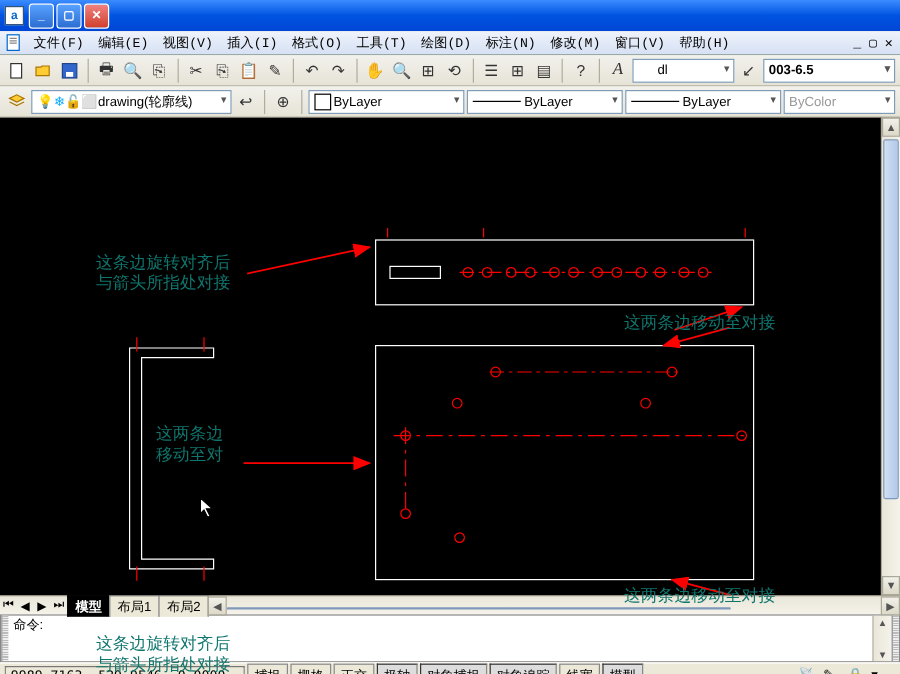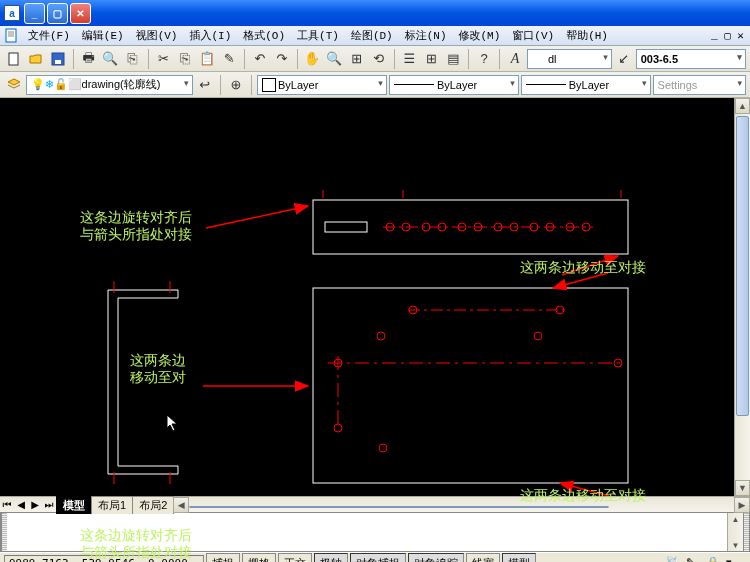--- a/index.html
+++ b/index.html
@@ -29,21 +29,21 @@
 .drop.w140 { width:140px; }
 .drop.w100 { width:100px; }
 .drop.w90 { width:90px;padding-left:20px; }
 .color-swatch { width:14px; height:14px; background:#fff; border:1px solid #000; display:inline-block; margin-right:2px; }
 .layer-icons span { font-size:11px; }
 
 
 .canvas-wrap { position:relative; background:#000; height:398px; }
 .canvas { position:absolute; inset:0; }
 .canvas svg { width:100%; height:100%; }
-.canvas .anno { position:absolute; color:#bef264; font-size:14px; font-family: Liberation Mono, monospace; line-height:1.2; white-space:pre; }
+.canvas .anno { position:absolute; color:#0f766e; font-size:14px; font-family: Liberation Sans, sans-serif; line-height:1.2; white-space:pre; }
 .scrollv { position:absolute; right:0; top:0; width:16px; bottom:0; background: linear-gradient(to right,#e9e6d9,#f5f3ea); border-left:1px solid #aca899; }
 .scrollv .thumb { position:absolute; left:1px; right:1px; top:18px; height:300px; background: linear-gradient(to right,#d0e0f4,#b1c8e8); border:1px solid #7e98bb; border-radius:2px; }
 .scrollv .arr { position:absolute; left:0; right:0; height:16px; display:flex; align-items:center; justify-content:center; font-size:9px; color:#555; background: linear-gradient(to bottom,#f2f1ea,#dcd9c7); border:1px solid #aca899; }
 .scrollbar-h { height:16px; background: linear-gradient(to bottom,#e9e6d9,#f5f3ea); border-top:1px solid #aca899; display:flex; align-items:center; }
 .scrollbar-h .arrh { width:16px; height:16px; display:flex; align-items:center; justify-content:center; font-size:9px; background: linear-gradient(to bottom,#f2f1ea,#dcd9c7); border:1px solid #aca899; color:#555; }
 .scrollbar-h .navarr { width:14px; text-align:center; font-size:10px; color:#000; cursor:pointer; }
 .scrollbar-h .tab { padding: 1px 6px; background:#ece9d8; border:1px solid #888; border-bottom:none; margin-right:-1px; cursor:pointer; font-size:11px; }
 .scrollbar-h .tab.active { background:#000; color:#fff; font-weight:bold; border-color:#000; }
 .scrollbar-h .track { flex:1; position:relative; }
 .scrollbar-h .thumb { position:absolute; top:1px; bottom:1px; left:0; width:420px; background: linear-gradient(to bottom,#d0e0f4,#b1c8e8); border:1px solid #7e98bb; border-radius:2px; }
@@ -167,21 +167,21 @@
   <div class="sep"></div>
   <div class="tbtn">⊕</div>
   <div class="sep"></div>
   <div class="drop w140">
       <span class="color-swatch"></span>
       <span>ByLayer</span>
     </div>
   <div class="drop w140"><span class="bylayer-line"></span>&nbsp;<span>ByLayer</span></div>
   <div class="drop w140"><span class="bylayer-line" style="border-top-width:1px"></span>&nbsp;<span>ByLayer</span></div>
   <div class="drop w100" style="color:#999">
-      <span>Settings</span>
+      <span>ByColor</span>
     </div>
 </div>
 
 <div class="canvas-wrap">
   <div class="canvas">
     <svg viewBox="0 0 734 398">
 
       <g stroke="#fff" fill="none" stroke-width="1">
         <rect x="305" y="102" width="315" height="54"></rect>
         <rect x="317" y="124" width="42" height="10"></rect>
@@ -304,20 +304,21 @@
   <div class="arrh">◀</div>
   <div class="track">
       <div class="thumb"></div>
     </div>
   <div class="arrh">▶</div>
 </div>
 
 <div class="cmdarea">
   <div class="cmdgrip"></div>
   <div class="lines">
+    <div>命令:</div>
   </div>
   <div class="vsb">
     <div class="a">▲</div>
     <div style="flex:1"></div>
     <div class="a">▼</div>
   </div>
   <div class="cmdgrip"></div>
 </div>
 
 <div class="statusbar">

